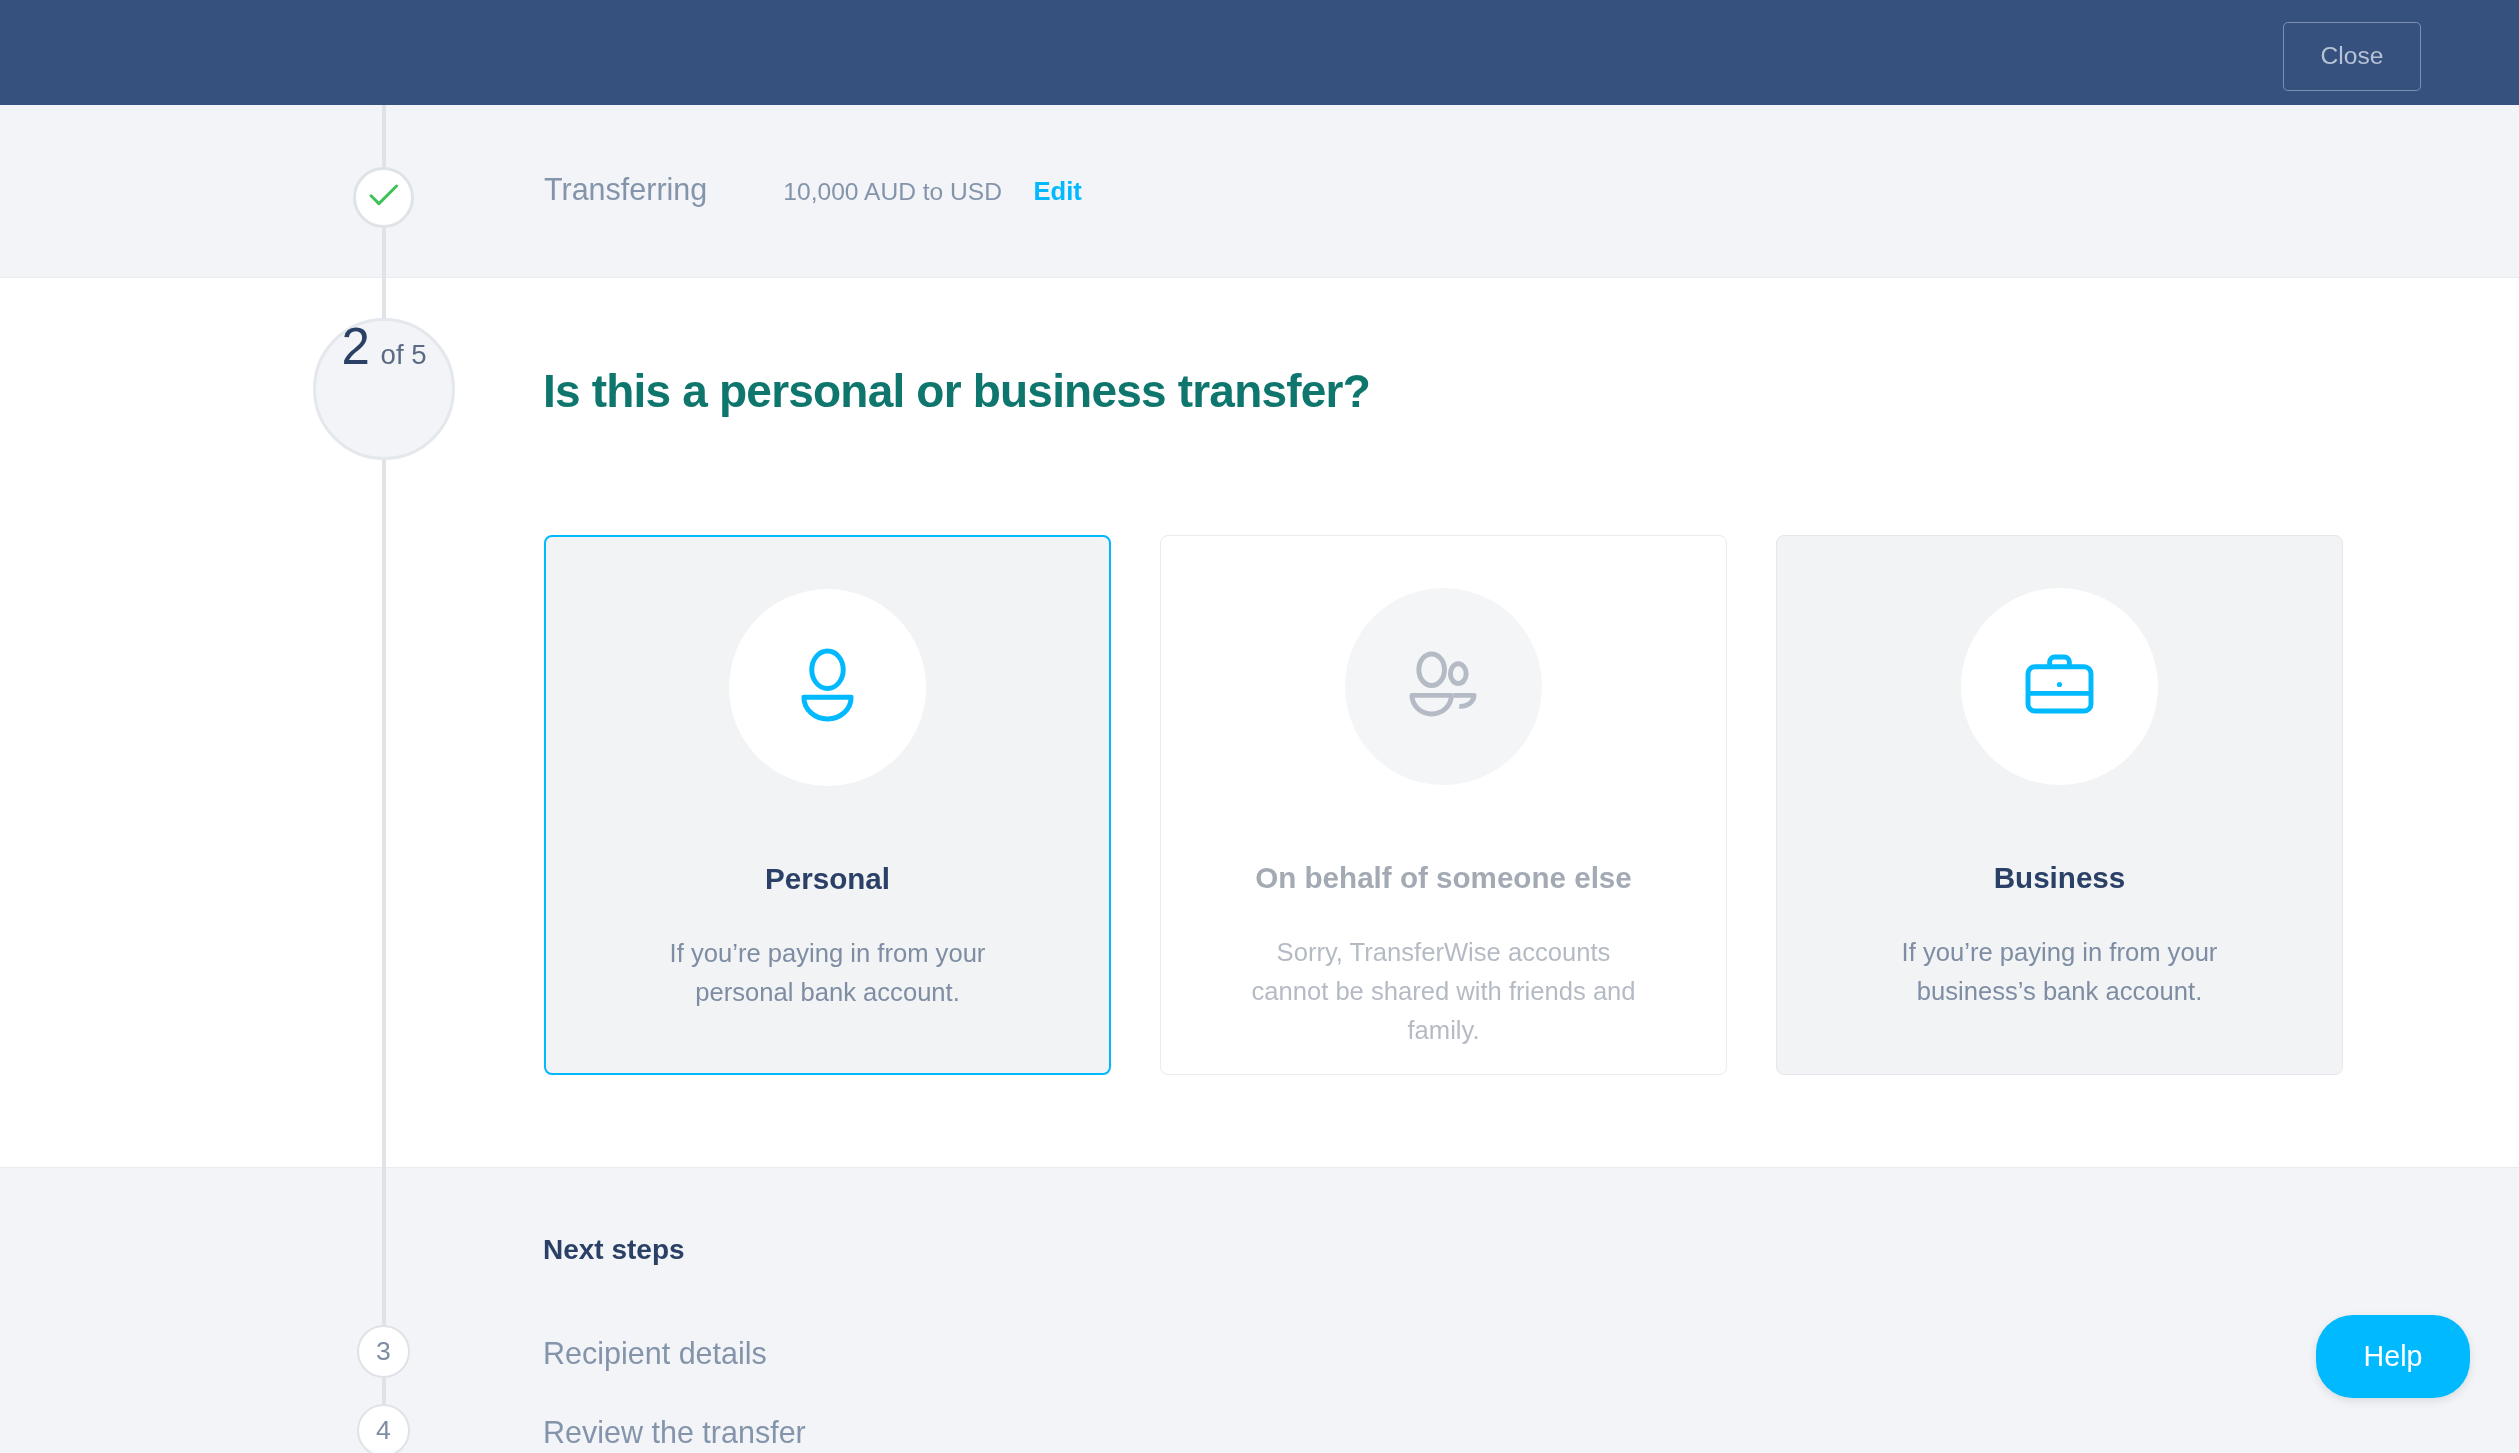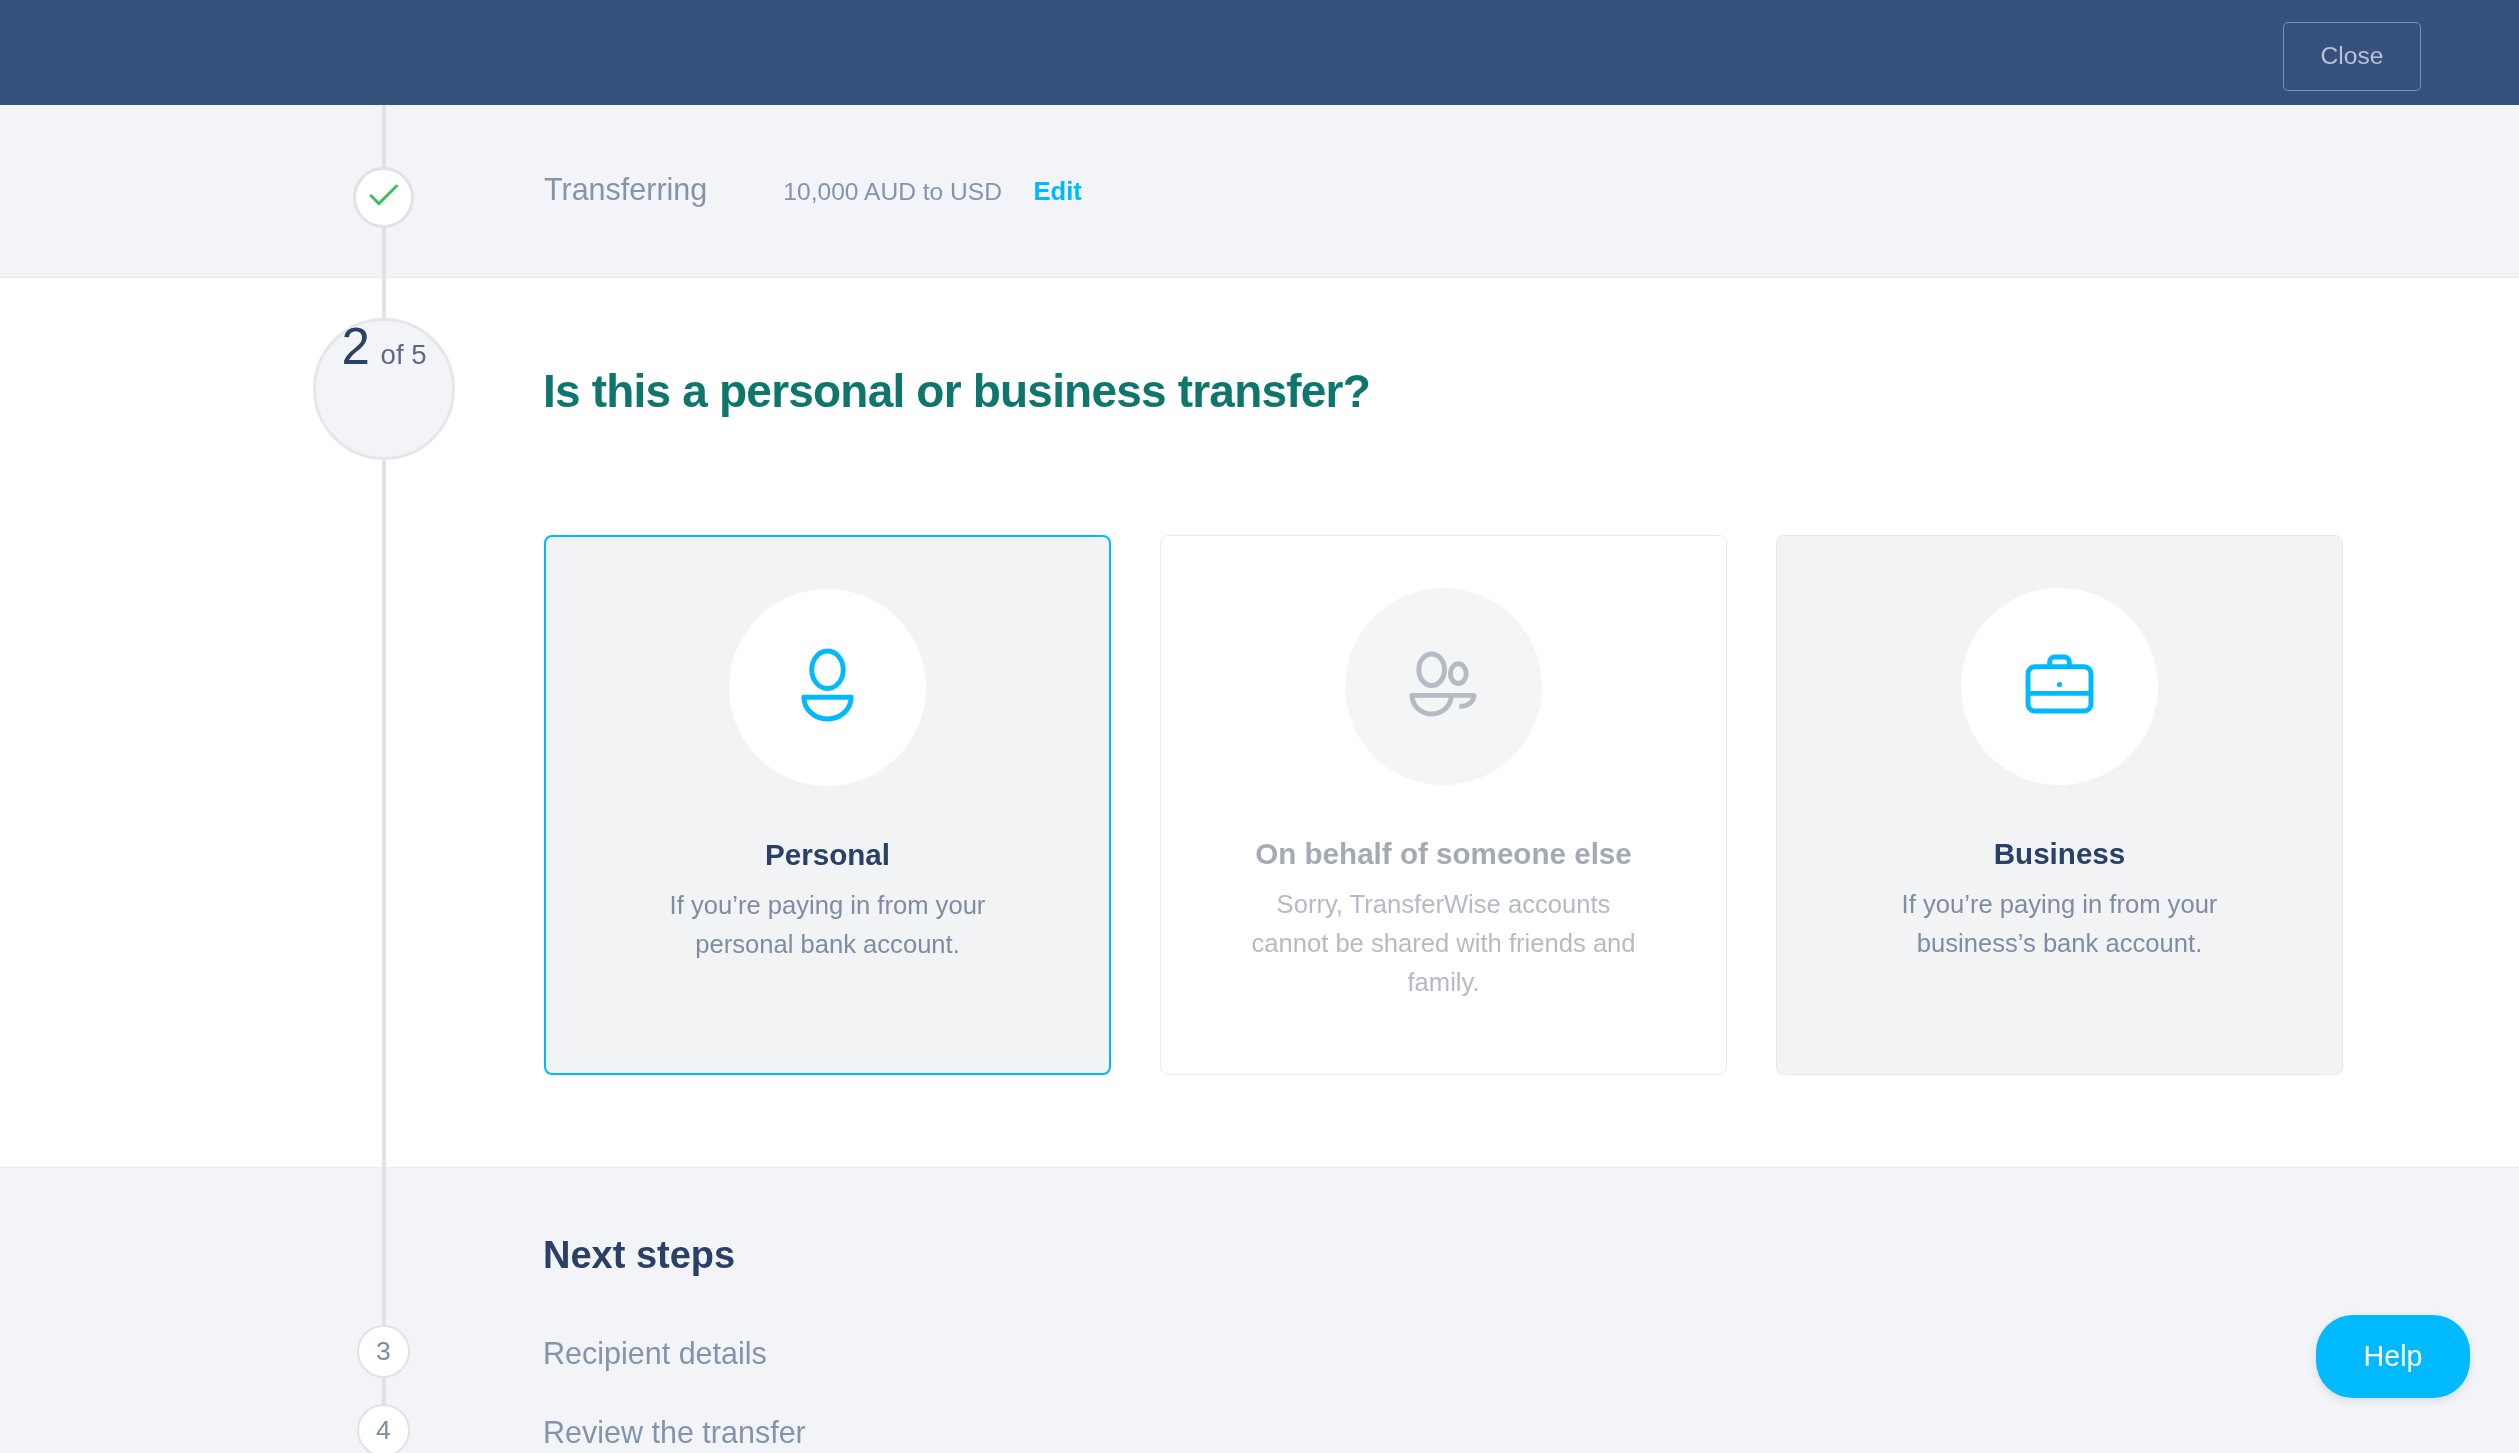--- a/index.html
+++ b/index.html
@@ -208,20 +208,21 @@
     width: 567px;
     height: 540px;
     border-radius: 7.9px;
     display: flex;
     flex-direction: column;
     align-items: center;
     padding-top: 52px;
     cursor: pointer;
     background: #f1f3f5;
     border: 1px solid #e4e7eb;
+    gap: 24px;
   }
   .card.selected {
     border: 2px solid #00b9ff;
     background: #f1f3f5;
   }
   .card.disabled {
     background: #ffffff;
     border: 1px solid #e8ebef;
     cursor: default;
   }
@@ -252,21 +253,21 @@
     max-width: 414px;
     font-weight: 400;
   }
   .card.disabled .card-desc { color: #b5bbc4; max-width: 414px; }
 
   
   .next-steps-title {
     position: absolute;
     left: 543px;
     top: 1234px;
-    font-size: 38px;
+    font-size: 28px;
     font-weight: 700;
     color: #2b4066;
   }
   .next-step-label {
     position: absolute;
     left: 543px;
     font-size: 30.5px;
     color: #8494ab;
     font-weight: 400;
   }

